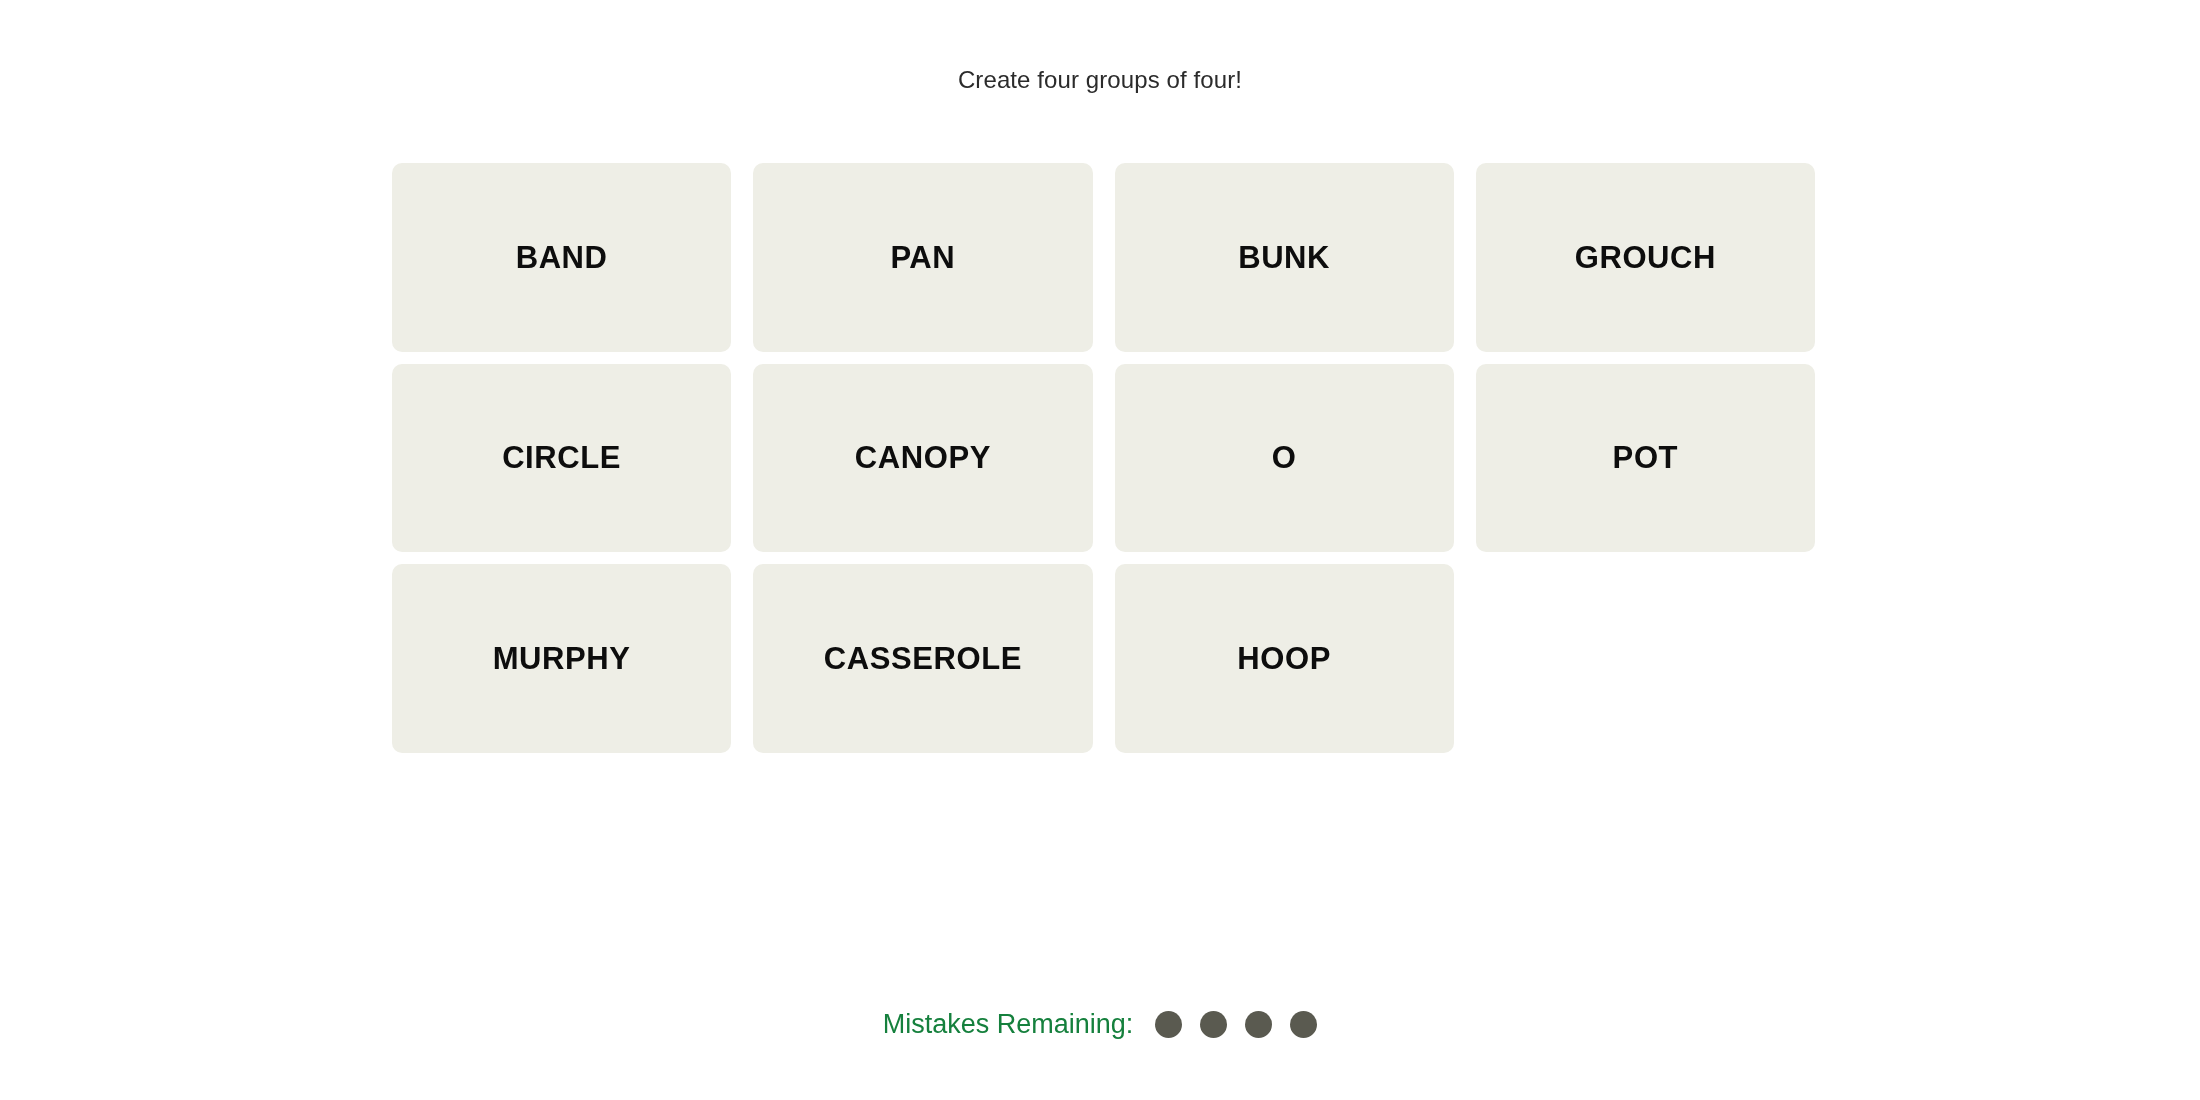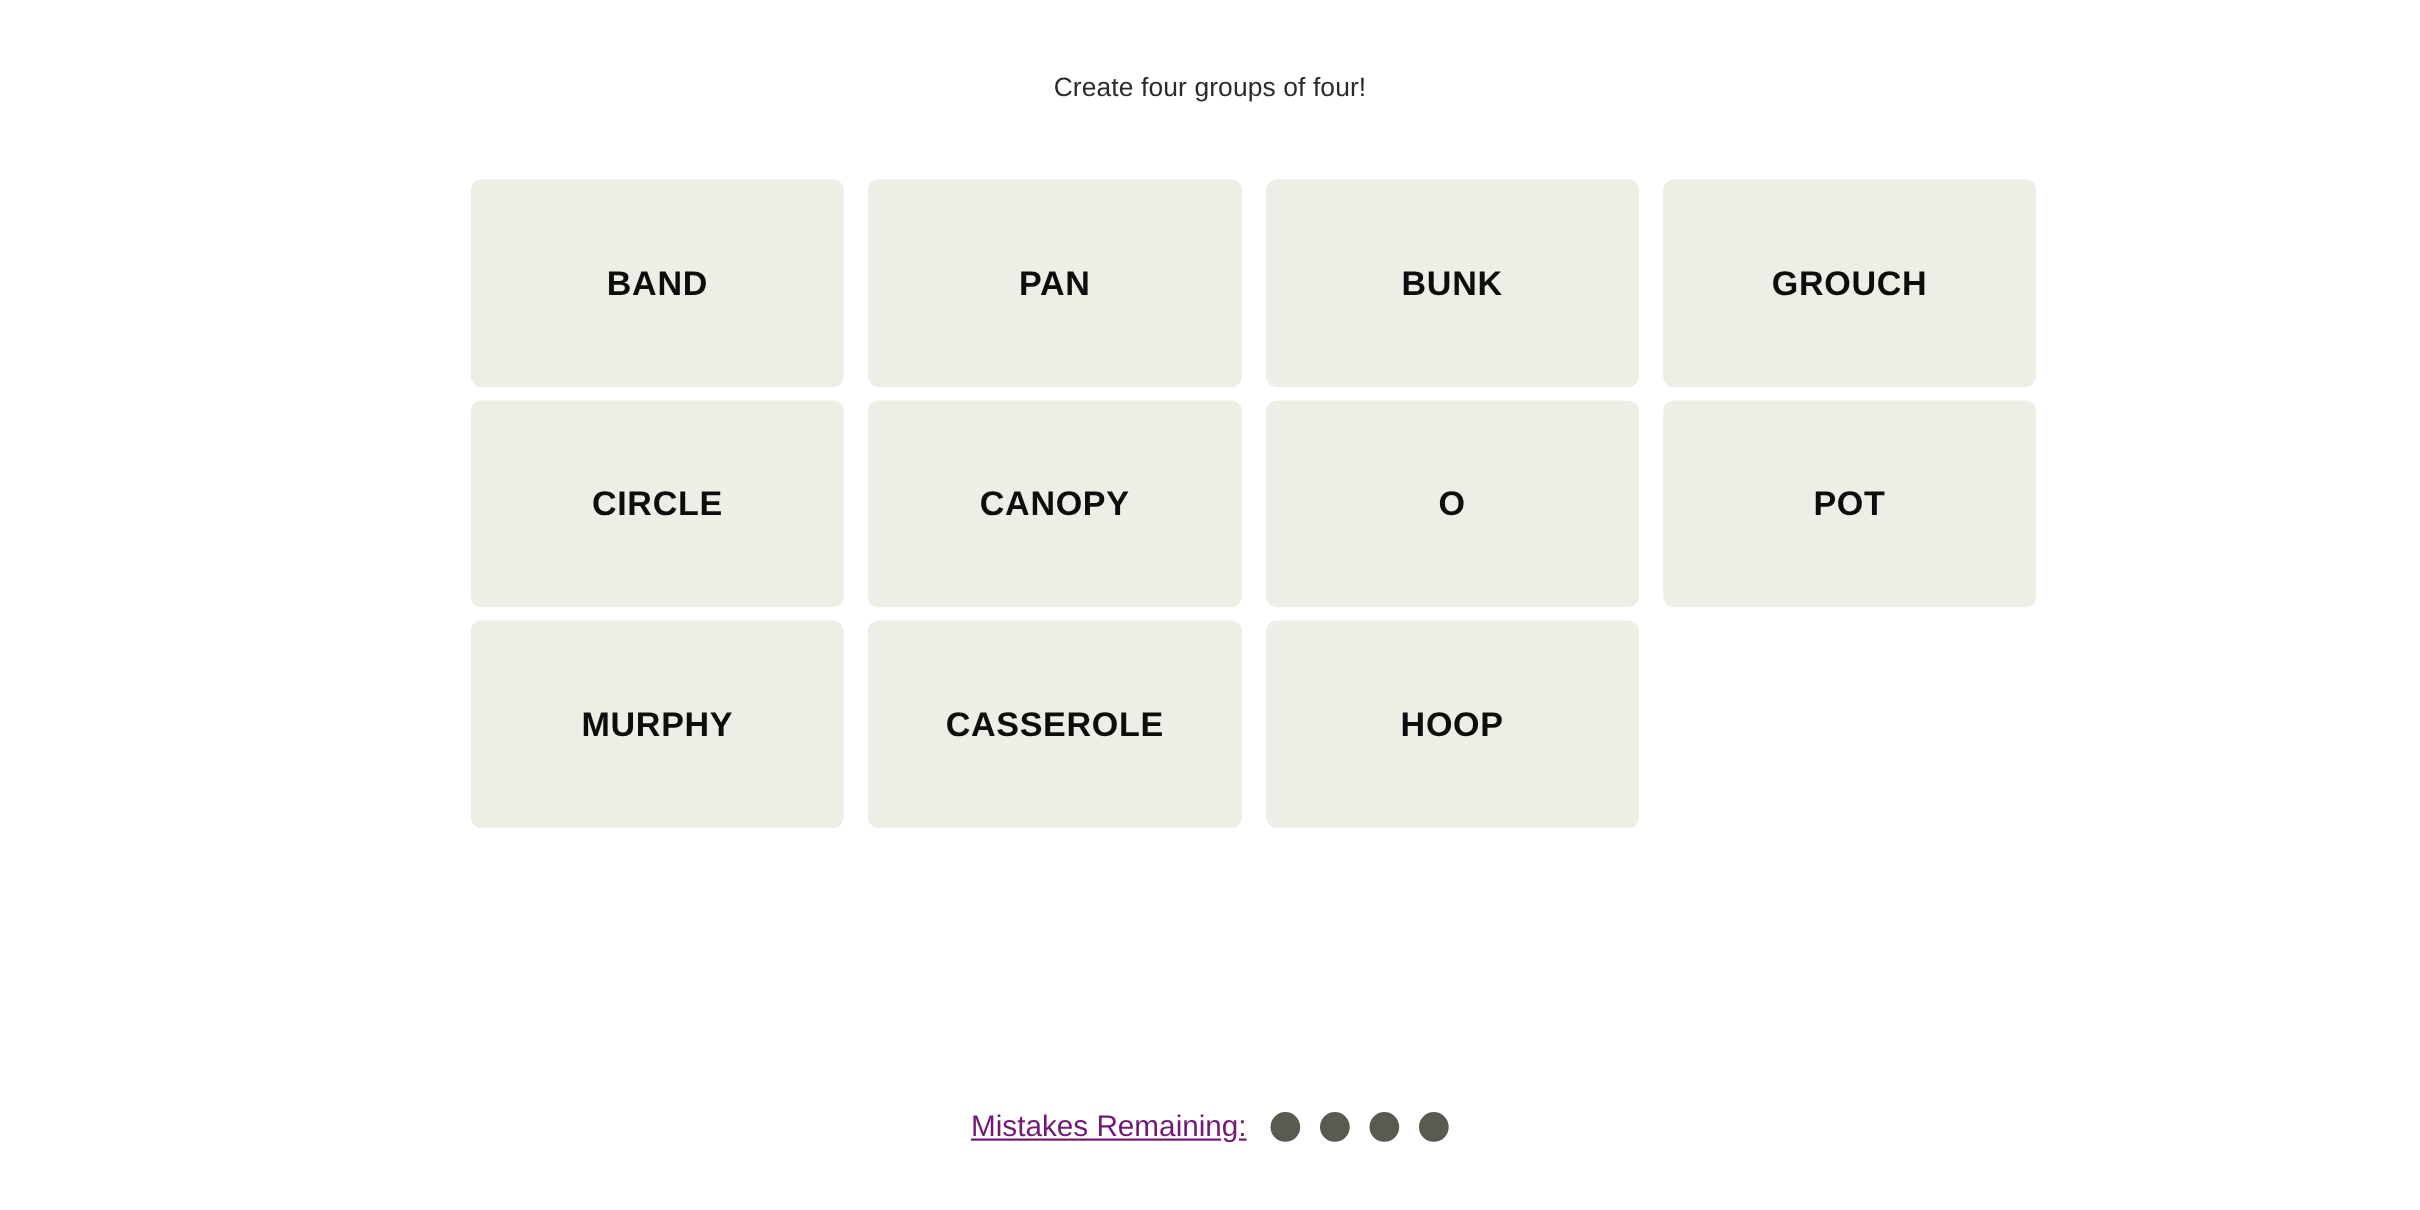--- a/index.html
+++ b/index.html
@@ -35,21 +35,20 @@
     position: absolute;
     left: 392px;
     top: 163px;
     width: 1423px;
     height: 790px;
     display: grid;
     grid-template-columns: repeat(4, 1fr);
     grid-template-rows: repeat(4, 1fr);
     column-gap: 22px;
     row-gap: 12px;
-    margin-left: 36px;
   }
   .tile {
     background: #eeeee6;
     border-radius: 10px;
     display: flex;
     align-items: center;
     justify-content: center;
     border: none;
     padding: 0;
     margin: 0;
@@ -73,23 +72,22 @@
     width: 2200px;
     height: 48px;
     display: flex;
     align-items: center;
     justify-content: center;
     gap: 18px;
   }
   .mistakes-label {
     font-size: 27px;
     font-weight: 400;
-    color: #701a75;
+    color: #15803d;
     line-height: 1;
-    text-decoration: underline;
   }
   .dots {
     display: flex;
     align-items: center;
     gap: 18px;
     margin-left: 4px;
   }
   .dot {
     width: 27px;
     height: 27px;

